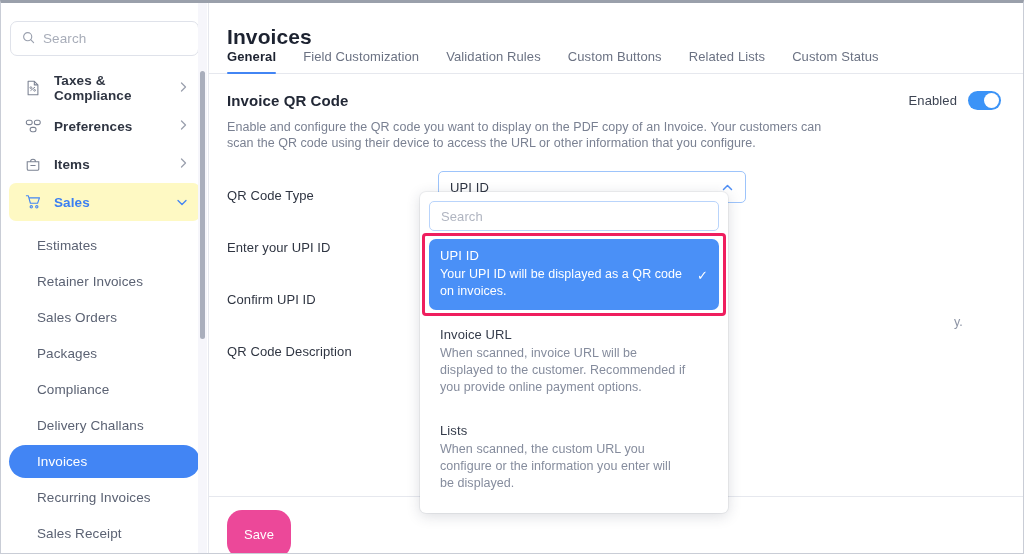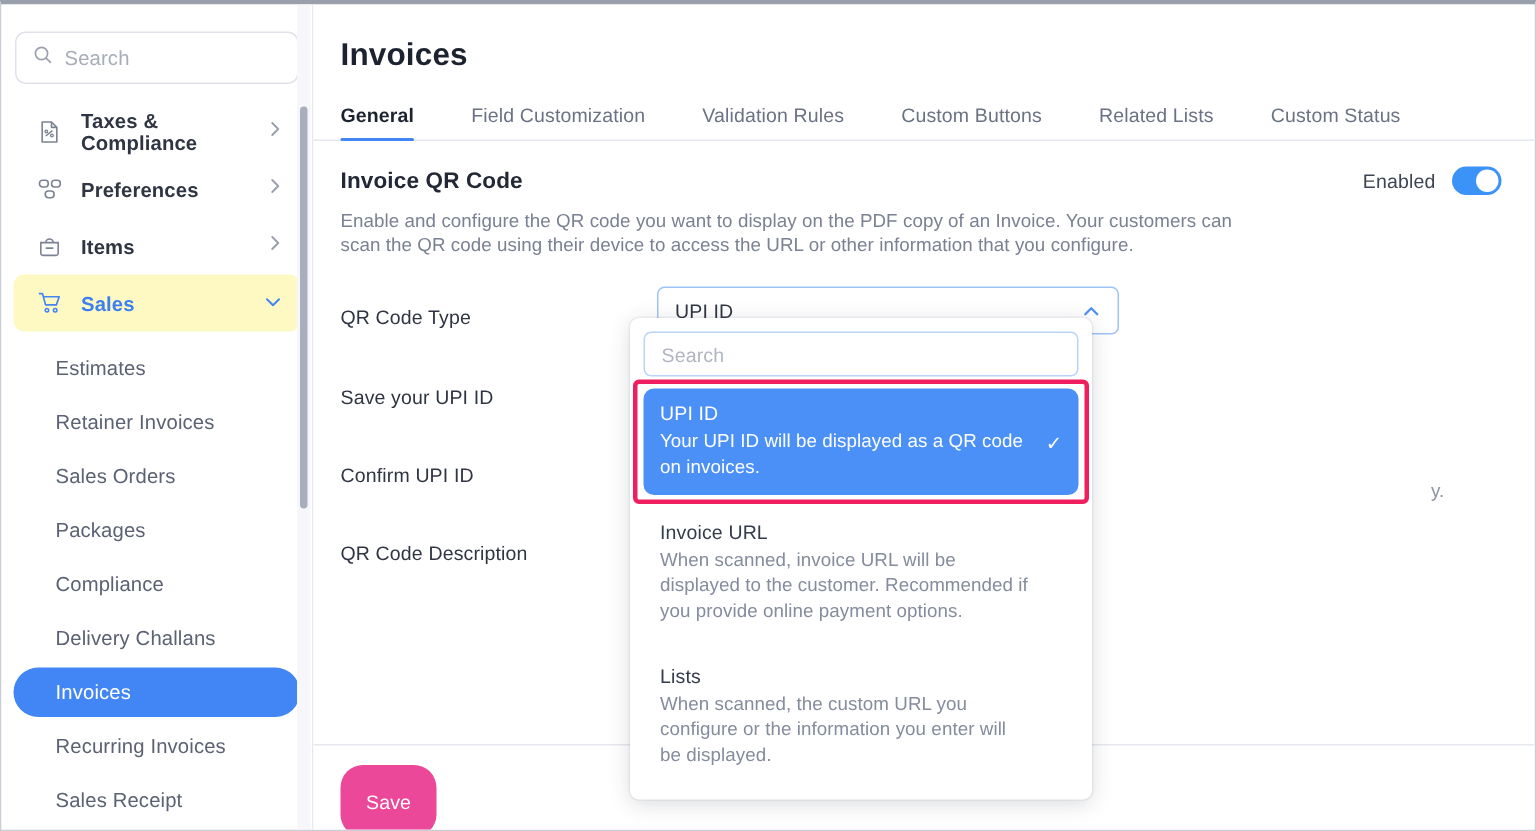--- a/index.html
+++ b/index.html
@@ -94,23 +94,22 @@
     background: #ffffff;
     display: flex; flex-direction: column;
     overflow: hidden;
   }
   .page-title {
     font-size: 21px; font-weight: 600; color: #1c2230;
     padding: 22px 0 0 18px;
     letter-spacing: .1px;
   }
   .tabs {
-    display: flex; align-items: flex-end; gap: 38px;
+    display: flex; align-items: flex-end; gap: 27px;
     padding: 0 18px;
-    margin-top: 20px;
     border-bottom: 1px solid #e6e8ee;
   }
   .tab {
     font-size: 13px; color: #6b7283;
     padding-bottom: 9px;
     position: relative;
     cursor: default;
     letter-spacing: .1px;
   }
   .tab.active { color: #1c2230; font-weight: 700; }
@@ -138,21 +137,21 @@
     width: 15px; height: 15px; border-radius: 50%;
     background: #ffffff;
   }
   .sec-desc {
     padding: 9px 22px 0 18px;
     font-size: 12.5px; line-height: 16px; color: #7a8192;
     max-width: 640px; letter-spacing: .05px;
   }
 
   .form { padding: 20px 0 0 18px; position: relative; }
-  .row { display: flex; align-items: center; min-height: 30px; margin-bottom: 22px; }
+  .row { display: flex; align-items: flex-end; min-height: 30px; margin-bottom: 22px; }
   .row .lbl {
     flex: 0 0 211px;
     font-size: 13px; color: #2f3542;
     padding-top: 8px; letter-spacing: .1px;
   }
   .row .ctrl { flex: 1; position: relative; }
 
   .select {
     width: 308px; height: 32px;
     border: 1px solid #9dc4fb;
@@ -390,21 +389,21 @@
               <span>
                 <svg width="13" height="9" viewBox="0 0 13 9">
                     <path d="M2.5 6.5 L6.5 2.5 L10.5 6.5" fill="none" stroke="#4f8ff5" stroke-width="1.5" stroke-linecap="round" stroke-linejoin="round"></path>
                   </svg>
               </span>
             </div>
           </div>
         </div>
 
         <div class="row">
-          <div class="lbl">Save your UPI ID</div>
+          <div class="lbl">Enter your UPI ID</div>
           <div class="ctrl"></div>
         </div>
 
         <div class="row">
           <div class="lbl">Confirm UPI ID</div>
           <div class="ctrl">
             <div class="ghost-hint">y.</div>
           </div>
         </div>
 

